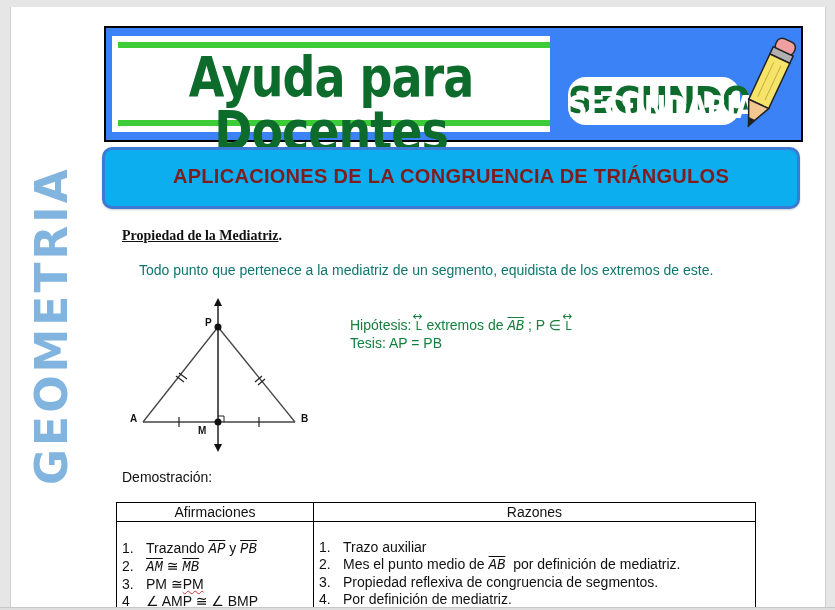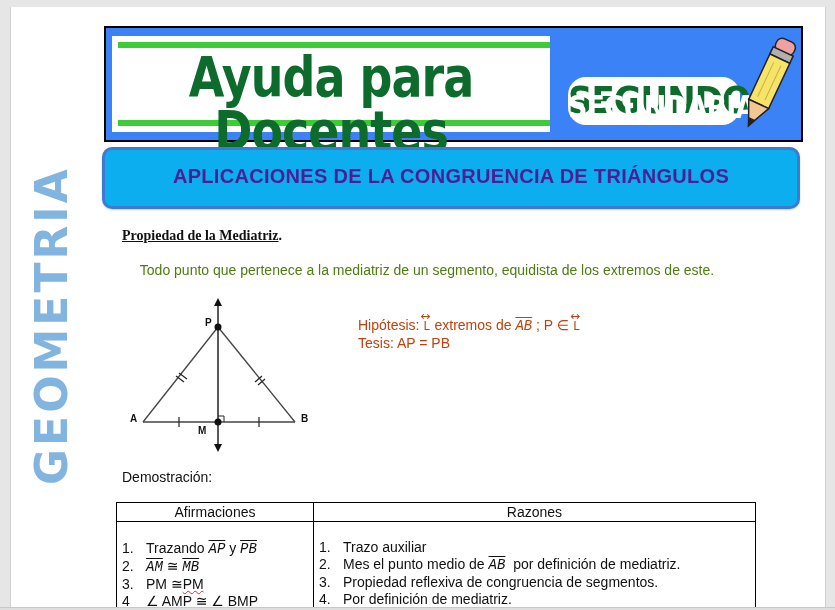--- a/index.html
+++ b/index.html
@@ -50,43 +50,43 @@
 
   
   .title-bar {
     position:absolute; left:102px; top:147px; width:692px; height:56px;
     background:#0daef0; border:3px solid #3d7ad4; border-radius:10px;
     box-shadow:0 1px 2px rgba(0,0,0,0.2);
   }
   .title-text {
     position:absolute; left:0; top:15px; width:100%; text-align:center;
     font-family:"Liberation Sans", sans-serif; font-weight:bold; font-size:20px;
-    color:#4c1d95; letter-spacing:0.3px;
+    color:#7f1d1d; letter-spacing:0.3px;
   }
 
   
   .side-text {
     position:absolute; left:30px; top:485px; transform-origin:left top;
     transform:rotate(-90deg);
     font-family:"DejaVu Sans", sans-serif; font-weight:bold; font-size:44px;
     color:#82b4e0; letter-spacing:3px; white-space:nowrap; line-height:1;
   }
 
   .heading {
     position:absolute; left:122px; top:228px; font-size:14px; font-weight:bold; color:#111;font-family:Liberation Serif, serif;
   }
   .heading u { text-decoration:underline; }
   .para {
-    position:absolute; left:132px; top:262px; width:590px; font-size:14px; color:#4d7c0f; line-height:17px;text-align:center;
+    position:absolute; left:139px; top:262px; width:590px; font-size:14px; color:#0f766e; line-height:17px;
   }
 
   
   .figure { position:absolute; left:125px; top:296px; width:200px; height:160px; }
 
-  .hyp { position:absolute; left:358px; top:317px; font-size:14px; color:#c2410c; line-height:16px; }
+  .hyp { position:absolute; left:350px; top:317px; font-size:14px; color:#15803d; line-height:16px; }
   .overline { text-decoration:overline; font-family:Liberation Mono, monospace; font-style:italic; }
   .mono { font-family:"Liberation Mono", monospace; font-size:12px; position:relative; }
   .arrowover { position:absolute; left:-3px; top:-12px; font-size:12px; font-family:"DejaVu Sans", sans-serif; letter-spacing:-2px; }
 
   .demo { position:absolute; left:122px; top:469px; font-size:14px; color:#111; }
 
   
   .table {
     position:absolute; left:116px; top:502px; width:640px; height:120px;
     border:1px solid #000; border-bottom:none; box-sizing:border-box;

